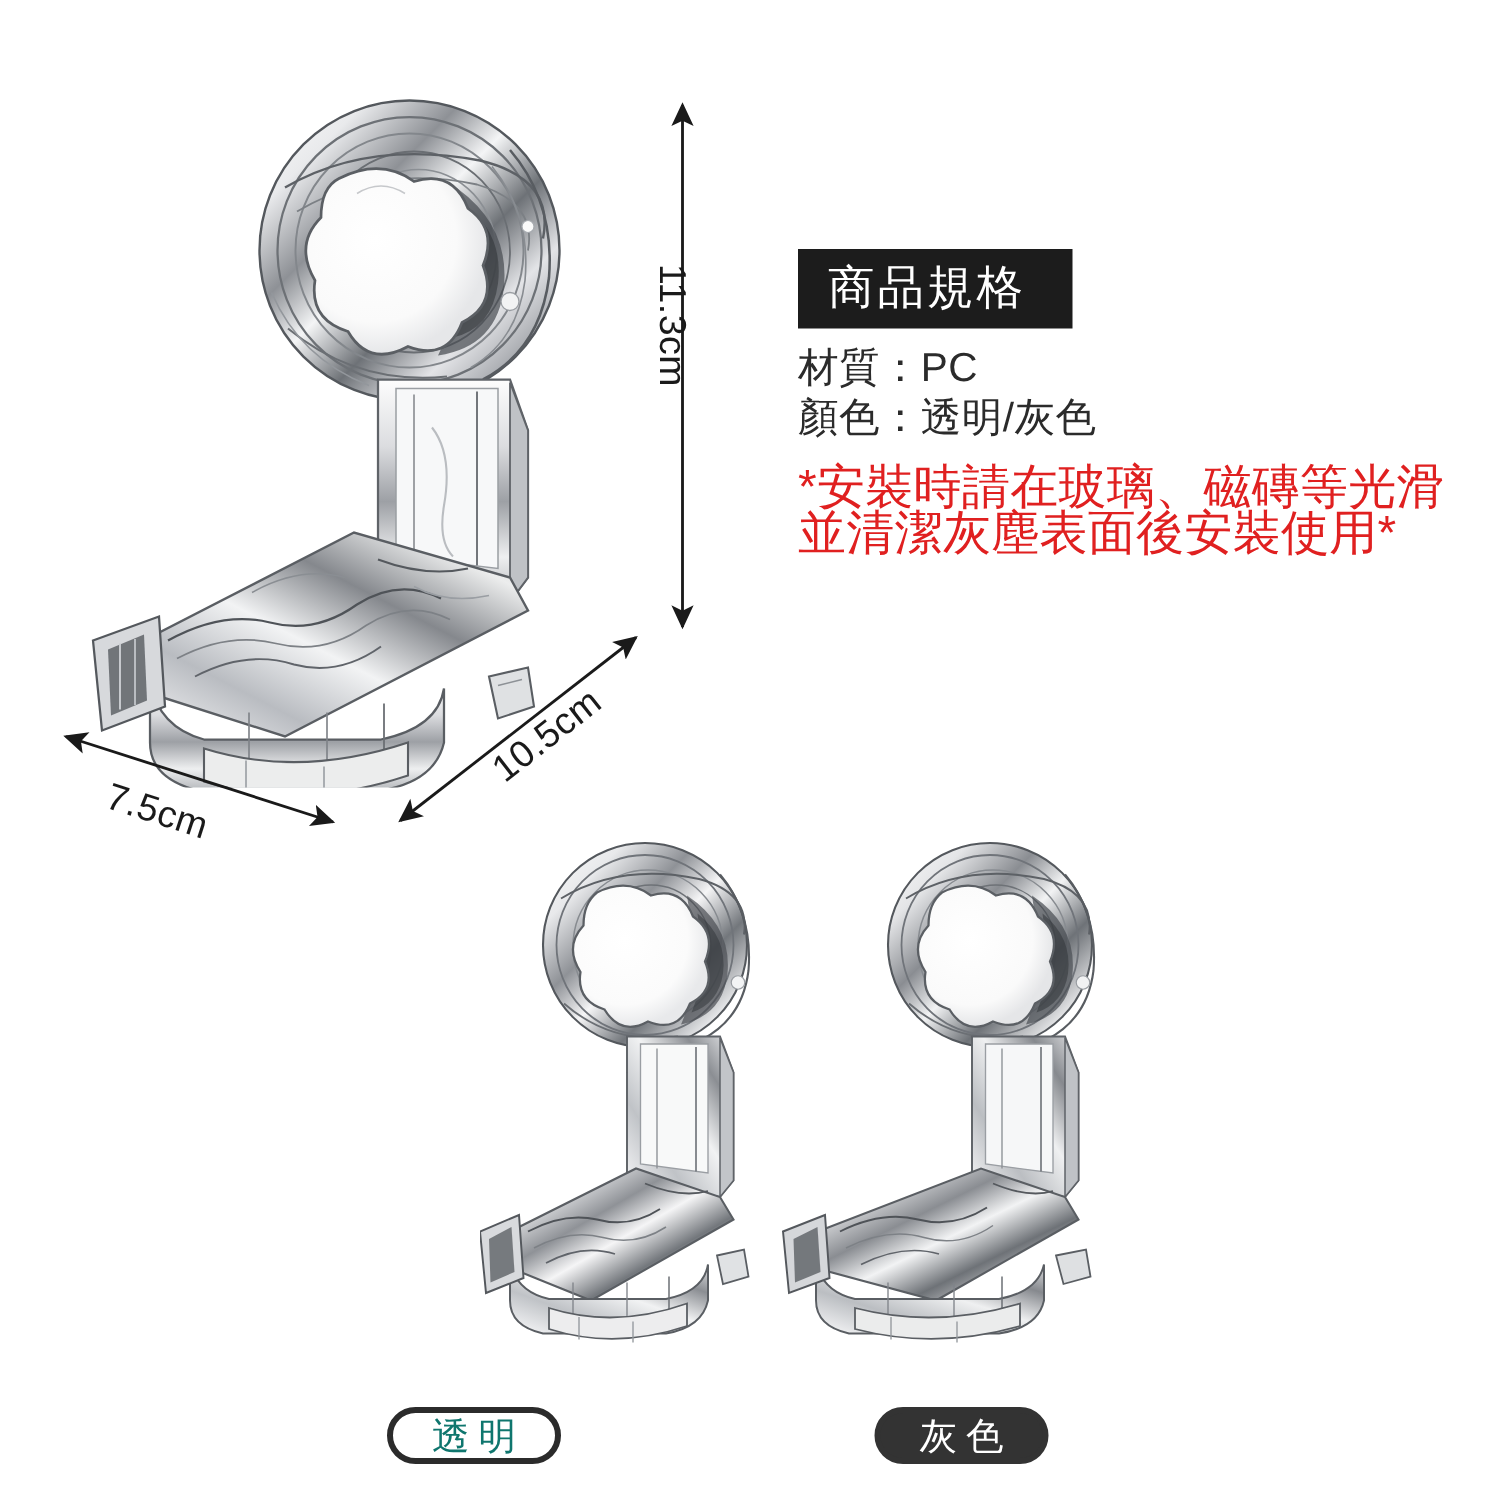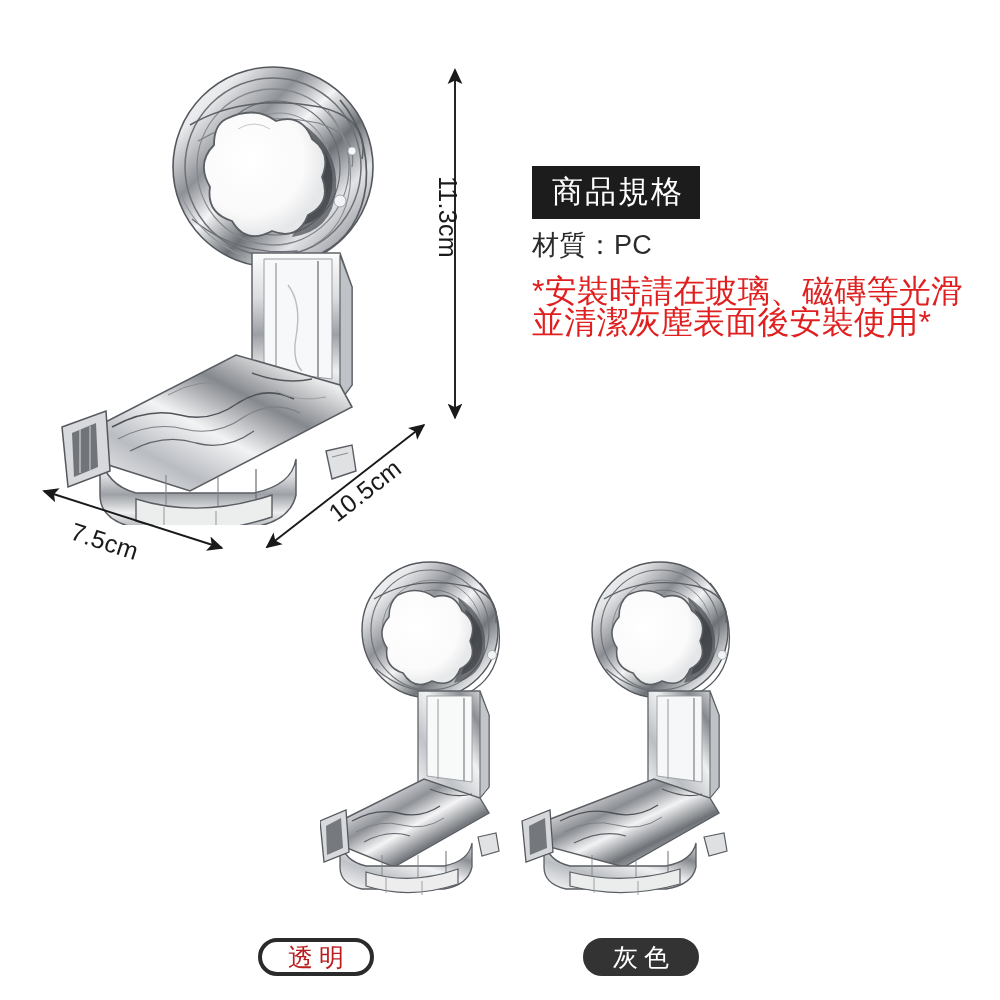--- a/index.html
+++ b/index.html
@@ -39,21 +39,21 @@
     top: 166px;
     width: 460px;
   }
   .spec-header {
     display: inline-block;
     background: #1c1c1c;
     color: #ffffff;
     font-size: 31px;
     line-height: 1;
     letter-spacing: 2px;
-    padding: 10px 16px 12px 20px;
+    padding: 10px 31px 12px 20px;
     font-weight: 400;
   }
   .spec-lines {
     margin-top: 10px;
   }
   .spec-line {
     font-size: 27px;
     line-height: 33px;
     color: #2b2b2b;
     white-space: nowrap;
@@ -116,21 +116,21 @@
     letter-spacing: 6px;
     text-indent: 6px;
     box-sizing: border-box;
   }
   .pill-light {
     left: 258px;
     top: 938px;
     width: 116px;
     background: #ffffff;
     border: 4px solid #2b2b2b;
-    color: #b91c1c;
+    color: #0f766e;
   }
   .pill-dark {
     left: 583px;
     top: 938px;
     width: 116px;
     background: #333333;
     border: 4px solid #333333;
     color: #ffffff;
     font-family: Liberation Mono, monospace;
   }
@@ -269,20 +269,21 @@
 
   <div class="dim-label dim-vertical">11.3cm</div>
   <div class="dim-label dim-depth">10.5cm</div>
   <div class="dim-label dim-width">7.5cm</div>
 
   <div class="spec-panel">
     <div class="spec-header">商品規格</div>
 
     <div class="spec-lines">
       <div class="spec-line">材質：PC</div>
+      <div class="spec-line">顏色：透明/灰色</div>
     </div>
 
     <div class="spec-note">*安裝時請在玻璃、磁磚等光滑並清潔灰塵表面後安裝使用*</div>
   </div>
 
   <div class="product" style="left:320px; top:555px; width:200px; height:370px;">
     <svg viewBox="0 0 200 370" xmlns="http://www.w3.org/2000/svg" aria-hidden="true">
       <defs>
         <linearGradient id="vcA" x1="0" y1="0" x2="1" y2="1">
           <stop offset="0%" stop-color="#ffffff"></stop>

